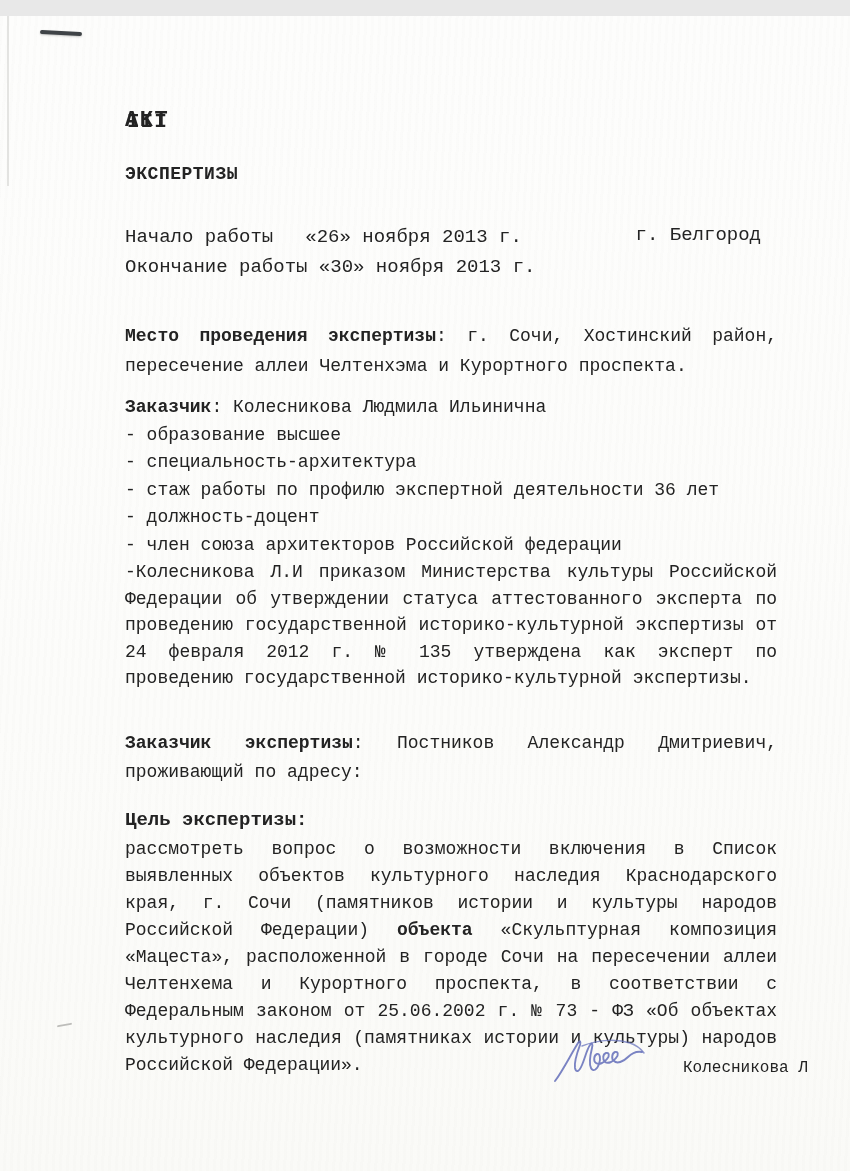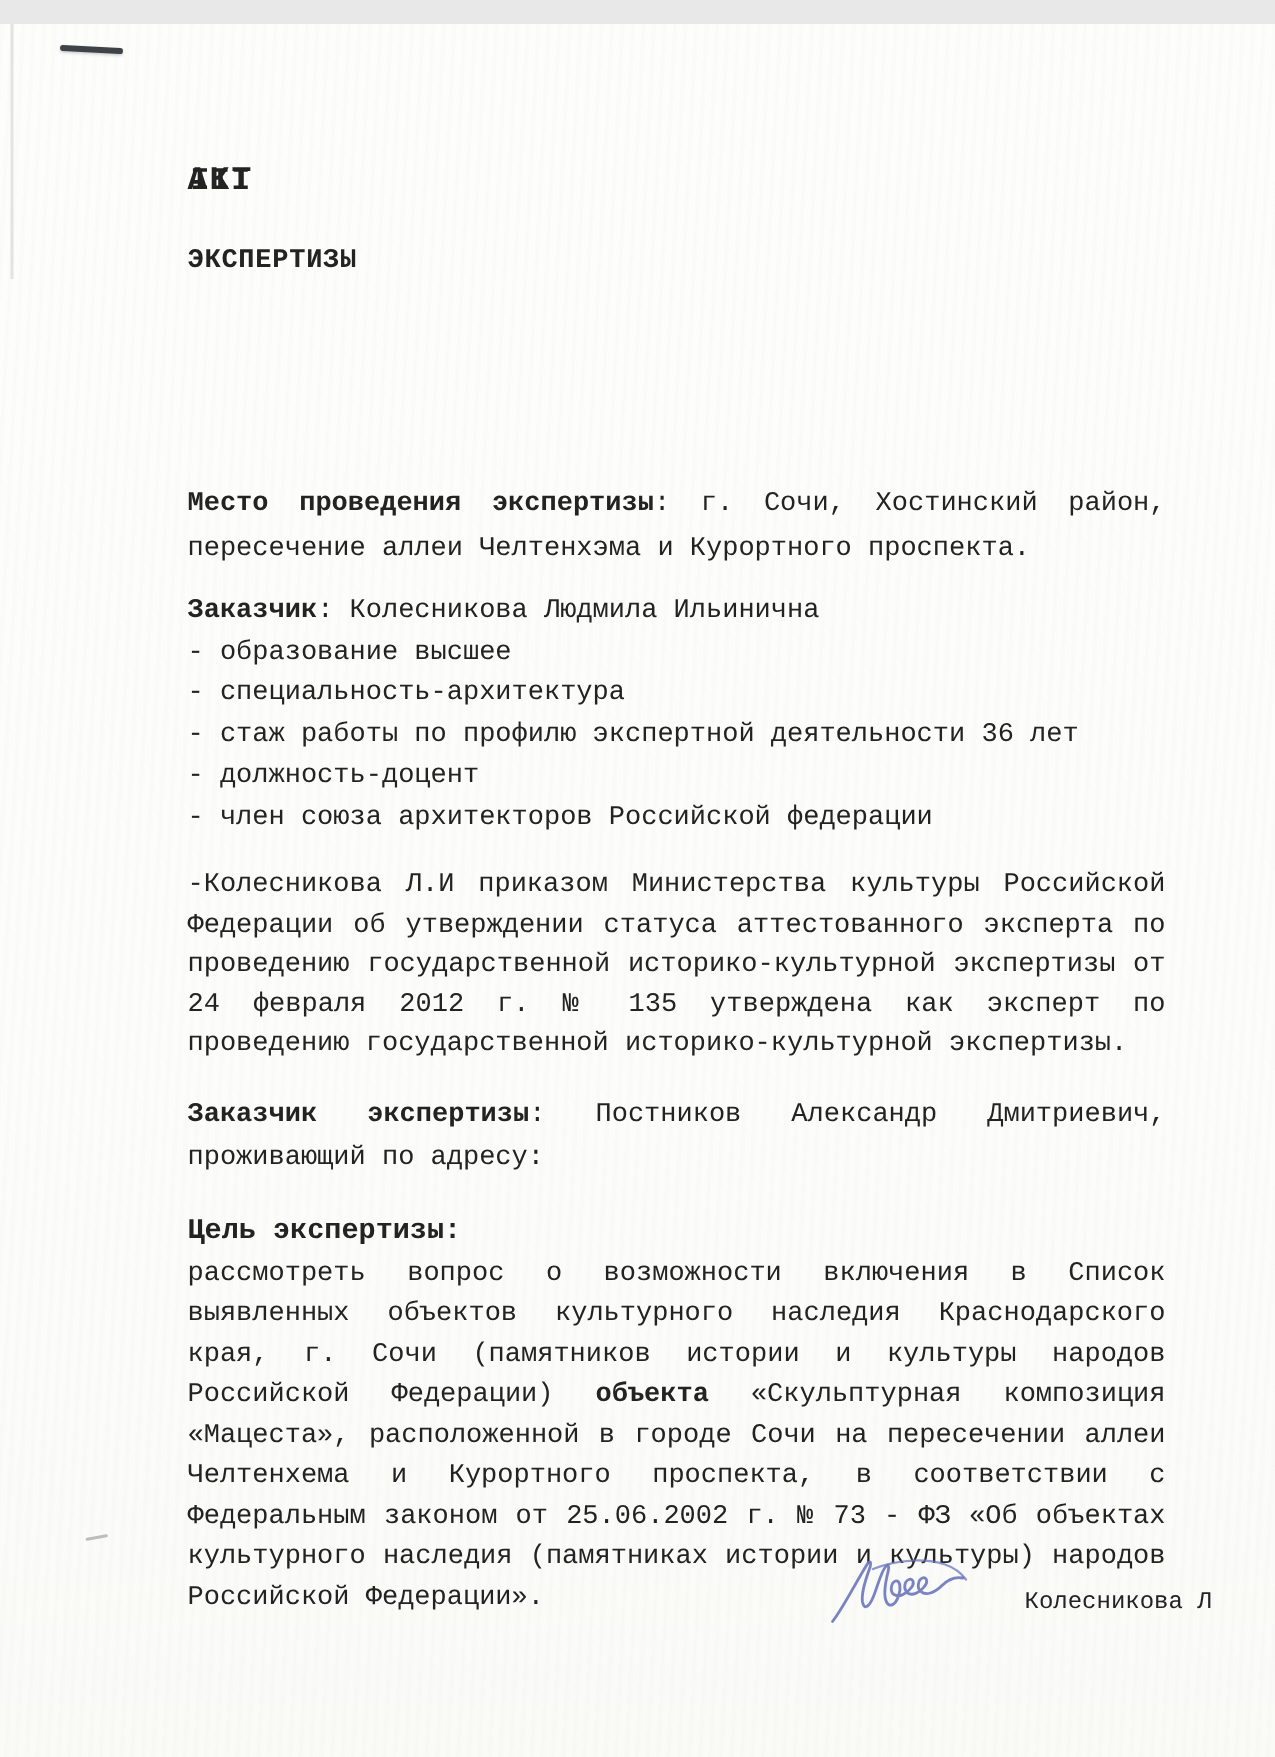--- a/index.html
+++ b/index.html
@@ -21,21 +21,21 @@
   .doc-title{top:92px;font-size:22px;font-weight:bold;letter-spacing:1.5px;}
   .doc-sub1{top:121px;font-size:18px;font-weight:bold;letter-spacing:0.3px;}
   .doc-sub2{top:148px;font-size:18px;font-weight:bold;letter-spacing:0.5px;}
   .dates{top:206px;font-size:19px;line-height:30px;}
   .dates .row1{position:relative;}
   .dates .spacer{display:inline-block;width:32px;}
   .dates .city{position:absolute;right:16px;top:-2px;}
   .para{font-size:18px;}
   .location{top:305px;line-height:30px;}
   .expert{top:378px;line-height:27.5px;}
-  .attest{top:561px;line-height:26.5px;}
+  .attest{top:543px;line-height:26.5px;}
   .customer{top:713px;line-height:29px;}
   .purpose-label{top:793px;font-size:19px;font-weight:bold;}
   .purpose{top:820px;line-height:27px;}
   .sig-svg{left:552px;top:1022px;}
   .sig-name{left:683px;top:1043px;font-size:16px;}
   
   .mark-topleft{
     left:40px;top:15px;width:42px;height:4px;
     background:#3f4347;border-radius:2px;
     transform:rotate(3deg);
@@ -66,20 +66,27 @@
   <div class="abs noise"></div>
   <div class="abs mark-topleft"></div>
   <div class="abs edge-left"></div>
   <div class="abs pencil-dash"></div>
   <div class="abs bar-bottom"></div>
 
   <div class="abs sec-num">III</div>
   <div class="abs col center doc-title">АКТ</div>
   <div class="abs col center doc-sub2">ЭКСПЕРТИЗЫ</div>
 
+  <div class="abs col dates">
+    <div class="row1">
+      <span>Начало работы</span><span class="spacer"></span><span>«26» ноября 2013 г.</span>
+      <span class="city">г. Белгород</span>
+    </div>
+    <div>Окончание работы «30» ноября 2013 г.</div>
+  </div>
 
   <p class="abs col para just location" style="margin:0"><b>Место проведения экспертизы</b><span>: г. Сочи, Хостинский район, пересечение аллеи Челтенхэма и Курортного проспекта.</span></p>
 
   <div class="abs col para expert">
     <div><b>Заказчик</b><span>: Колесникова Людмила Ильинична</span></div>
     <div>- образование высшее</div>
     <div>- специальность-архитектура</div>
     <div>- стаж работы по профилю экспертной деятельности 36 лет</div>
     <div>- должность-доцент</div>
     <div>- член союза архитекторов Российской федерации</div>

